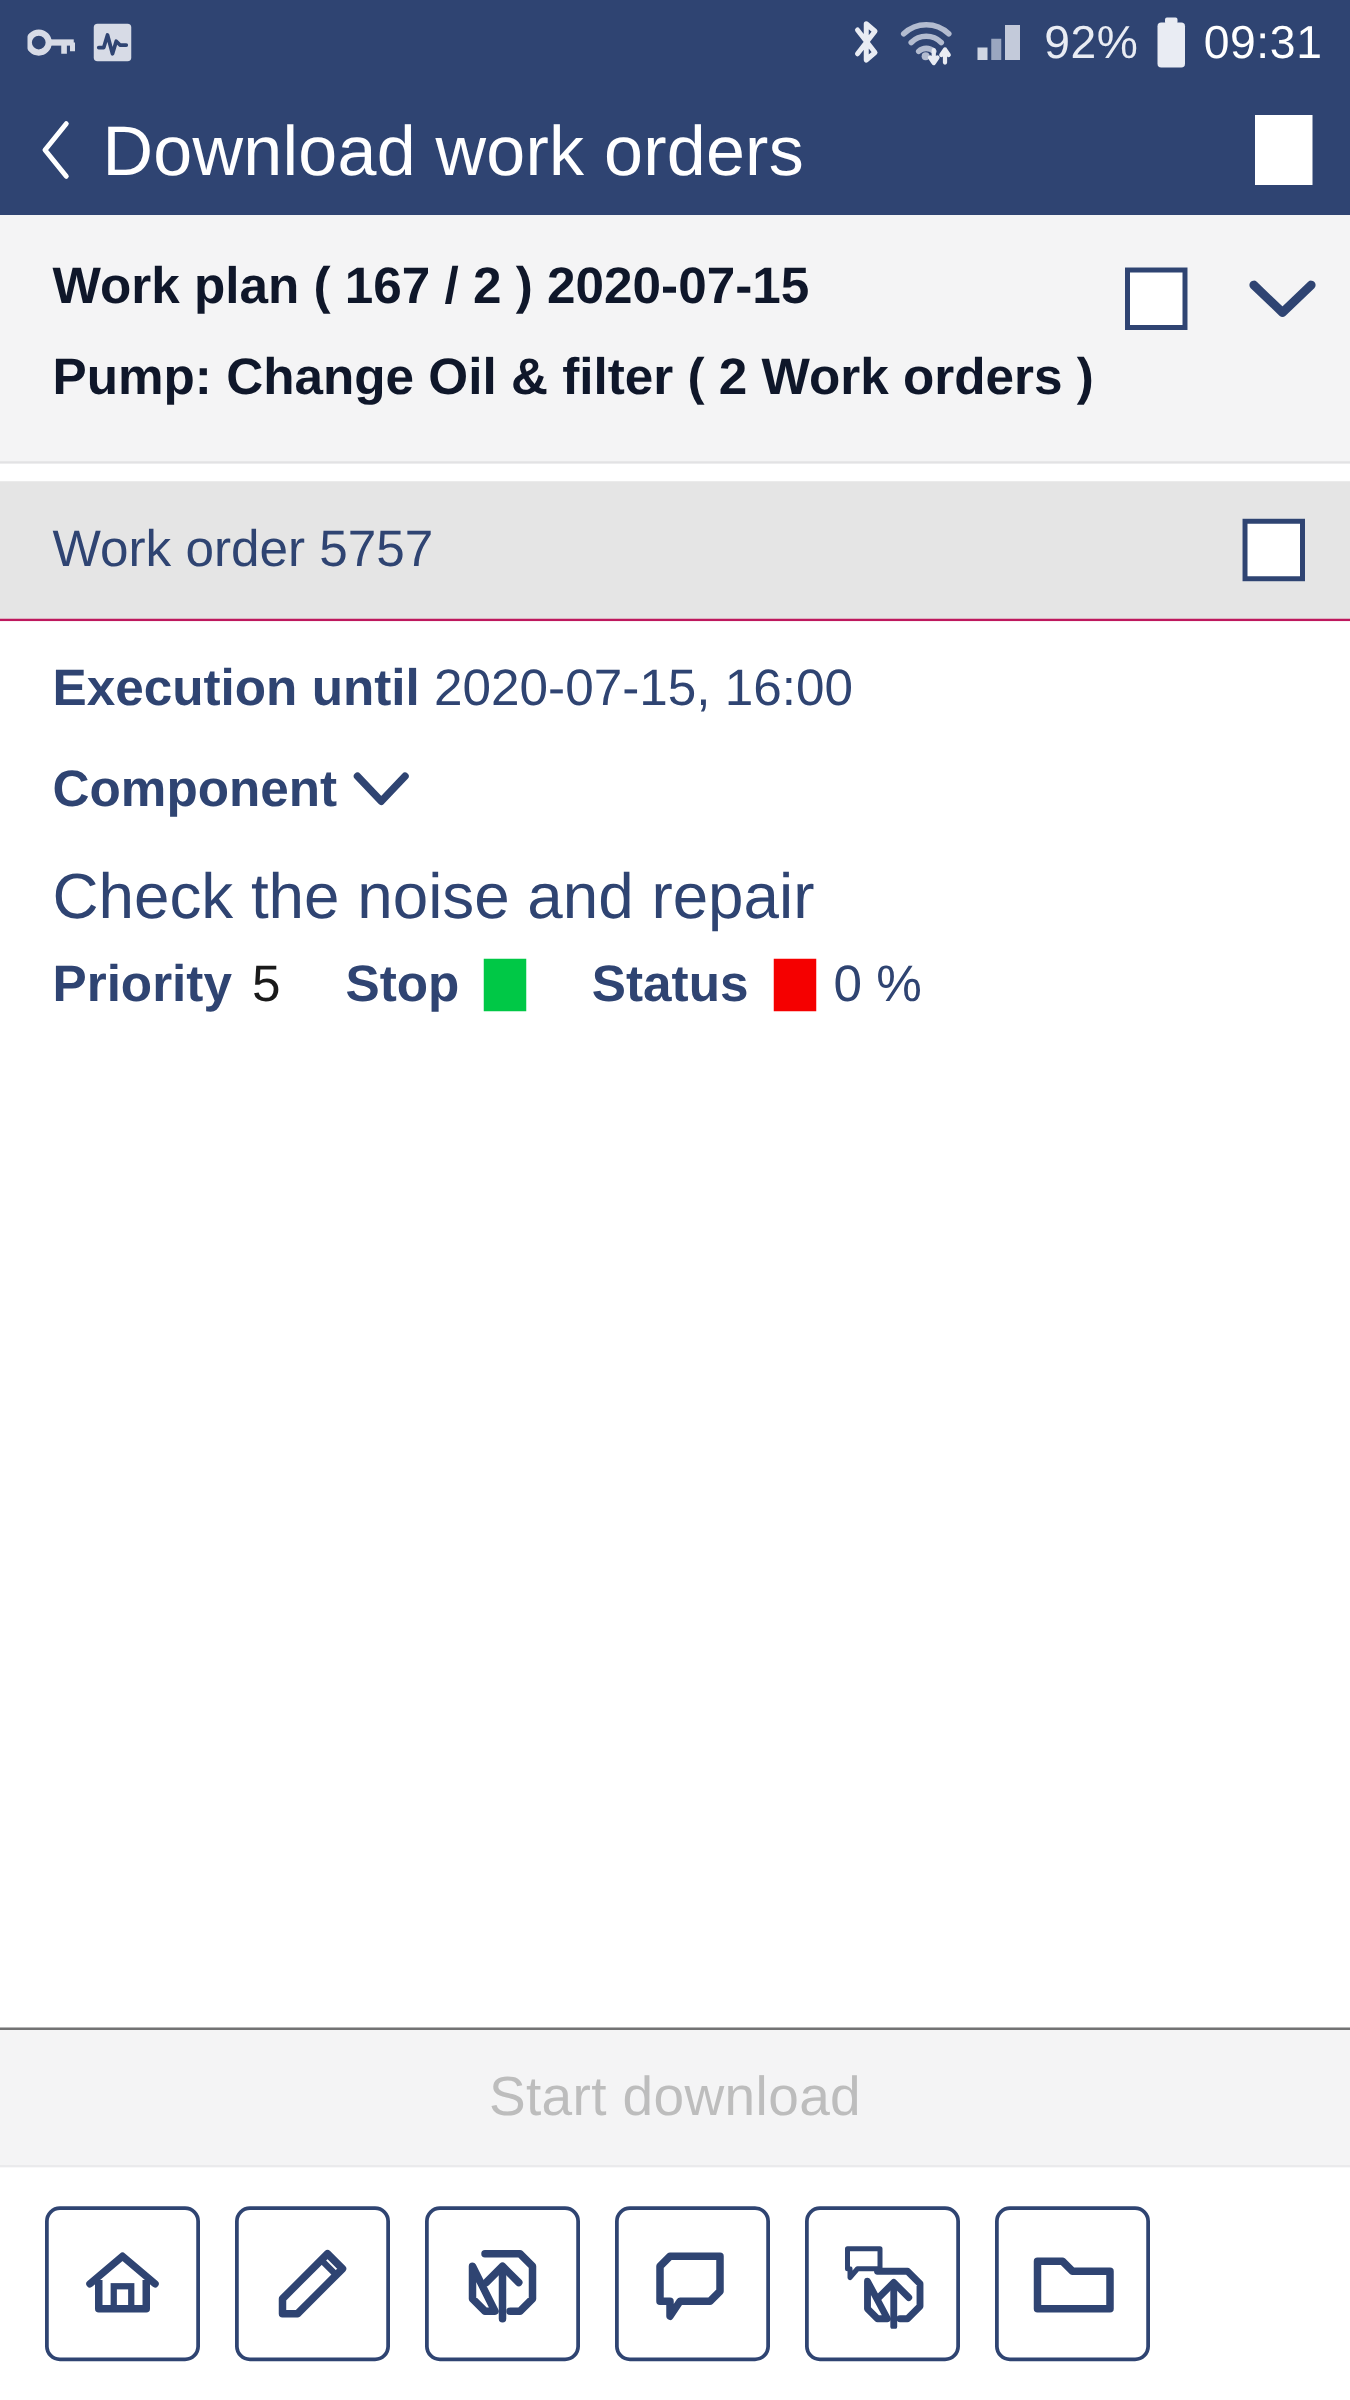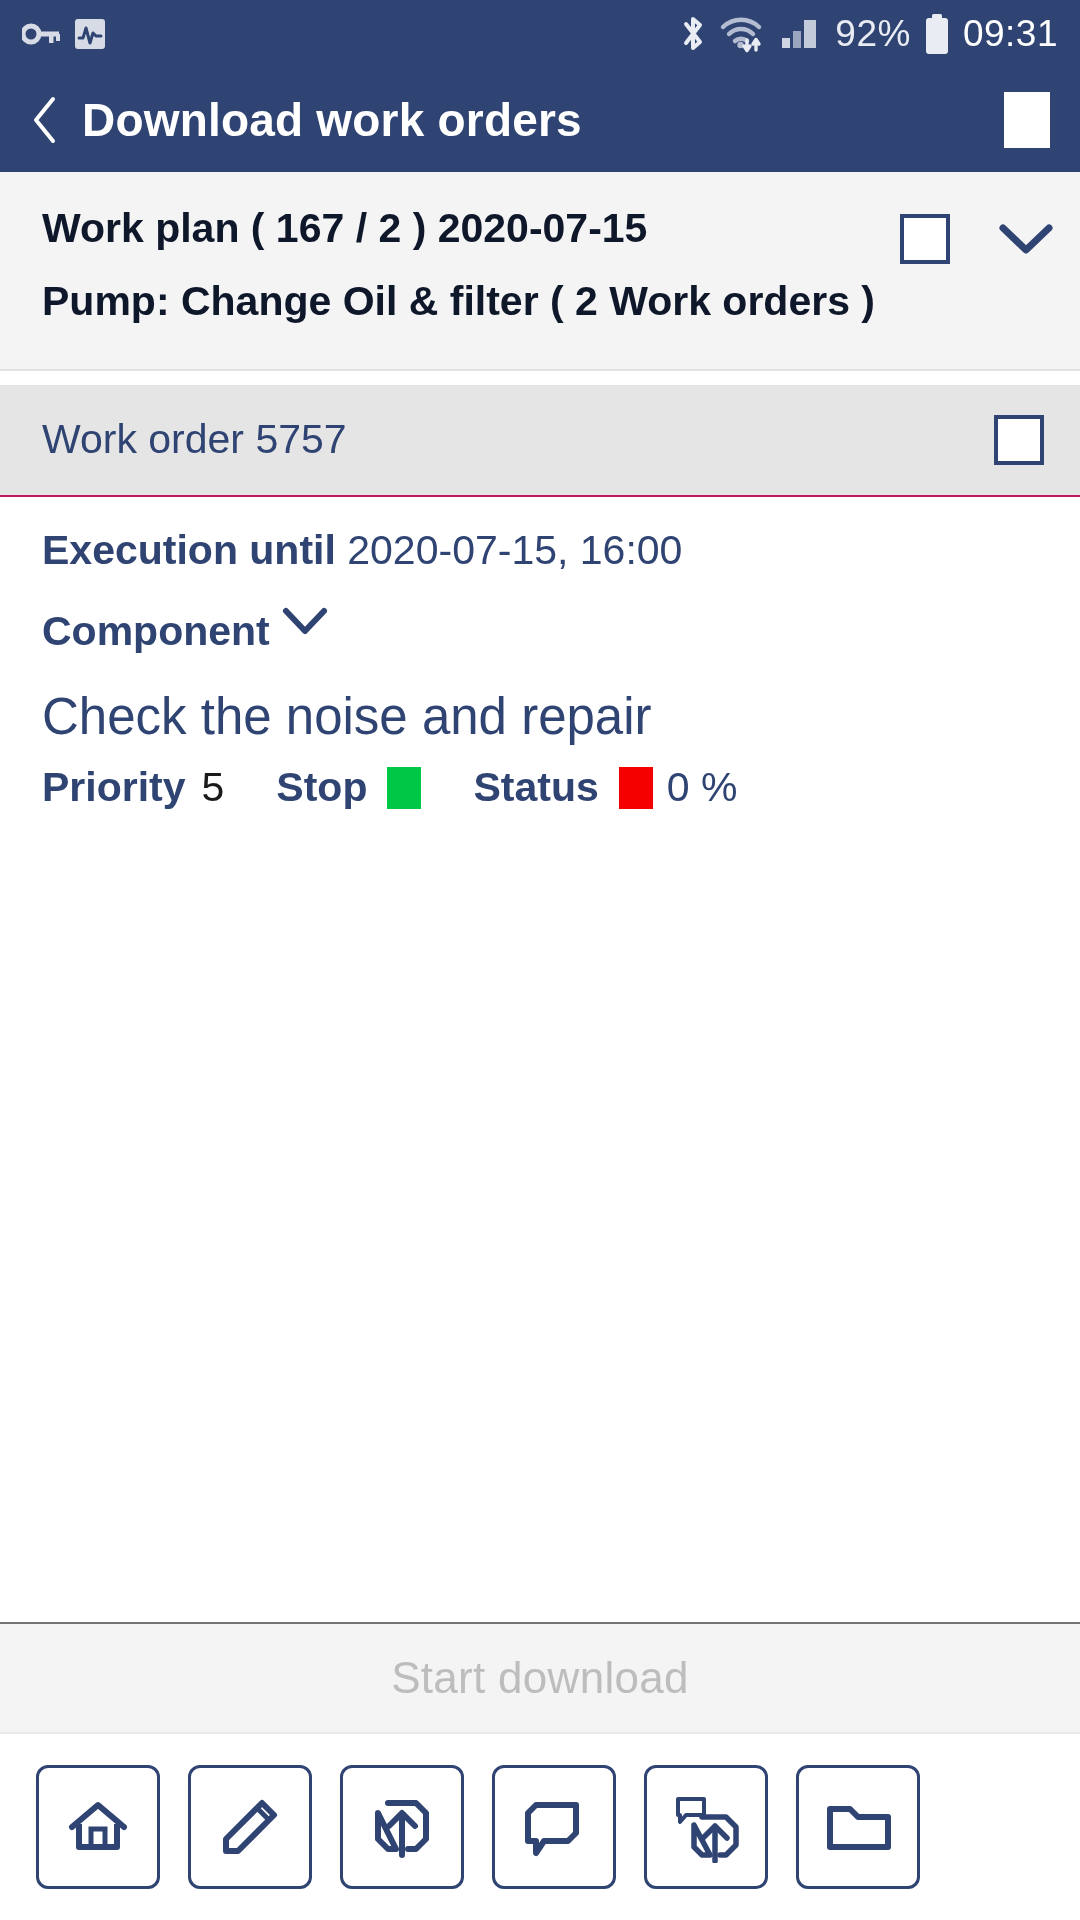--- a/index.html
+++ b/index.html
@@ -40,22 +40,22 @@
     display:flex; align-items:center;
     padding:0 30px 0 28px;
   }
   .back-chevron {
     width:34px; height:48px;
     flex:0 0 34px;
     display:flex; align-items:center; justify-content:center;
     margin-right:20px;
   }
   .title-text {
-    font-size:46px; color:#ffffff;
-    font-weight:700; letter-spacing:0.2px;
+    font-size:56px; color:#ffffff;
+    font-weight:400; letter-spacing:0.2px;
     white-space:nowrap;
     text-align:right;
   }
   .title-square {
     margin-left:auto;
     width:46px; height:56px;
     background:#ffffff;
   }
 
   
@@ -104,21 +104,21 @@
   
   .details {
     background:#ffffff;
     padding:28px 30px 0 42px;
     flex:1 1 auto;
   }
   .d-row { margin-bottom:30px; }
   .d-line { font-size:41px; color:#2f4472; line-height:1.25; }
   .d-strong { font-weight:bold; }
   .d-plain  { font-weight:400; }
-  .d-label-row { display:flex; align-items:flex-start; gap:11px; }
+  .d-label-row { display:flex; align-items:center; gap:11px; }
   .chev-small { width:48px; height:30px; display:block; }
   .d-value { font-size:41px; color:#2f4472; font-weight:400; margin-top:12px; }
   .desc-value { font-size:51px; color:#2f4472; font-weight:400; margin-top:6px; }
 
   .statusline {
     display:flex; align-items:center;
     font-size:41px; color:#2f4472;
     margin-top:18px;
   }
   .sl-label { font-weight:bold; }

